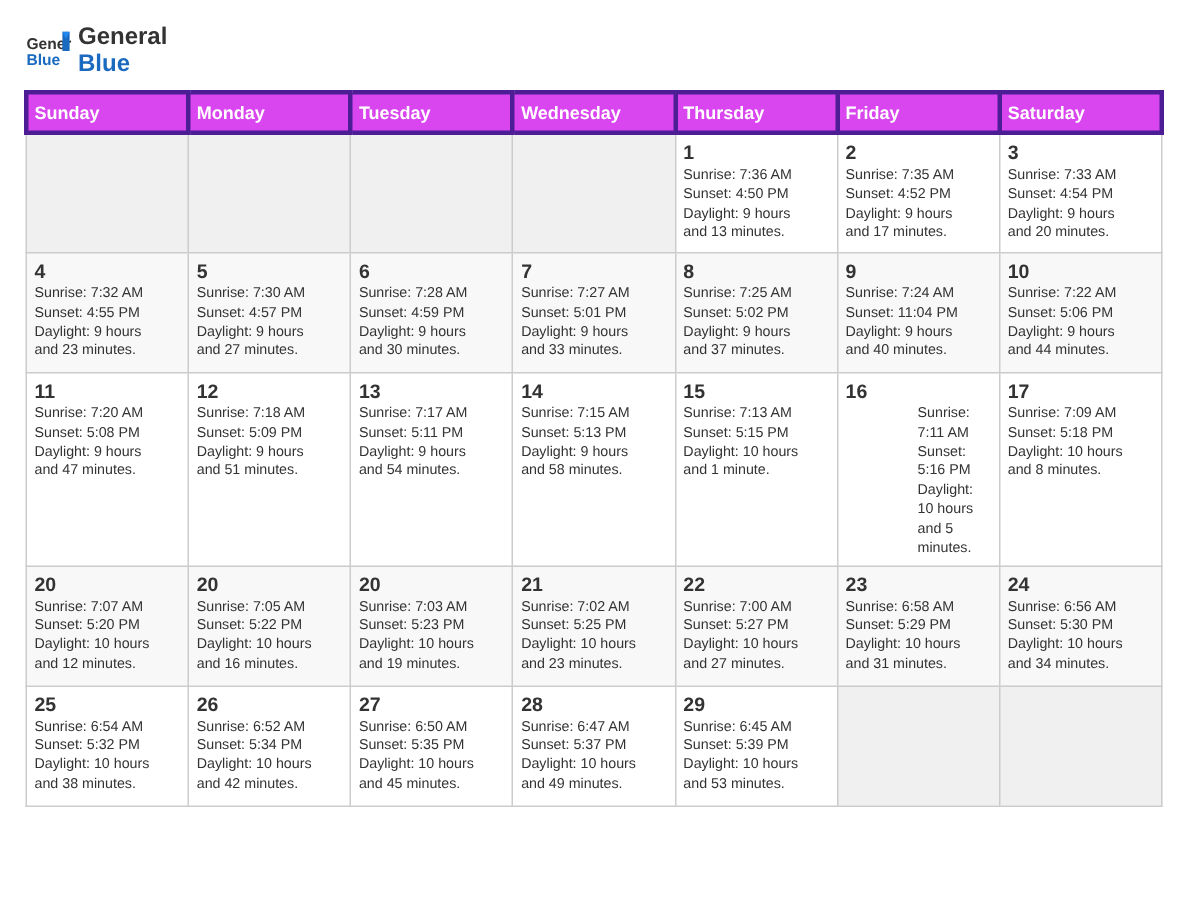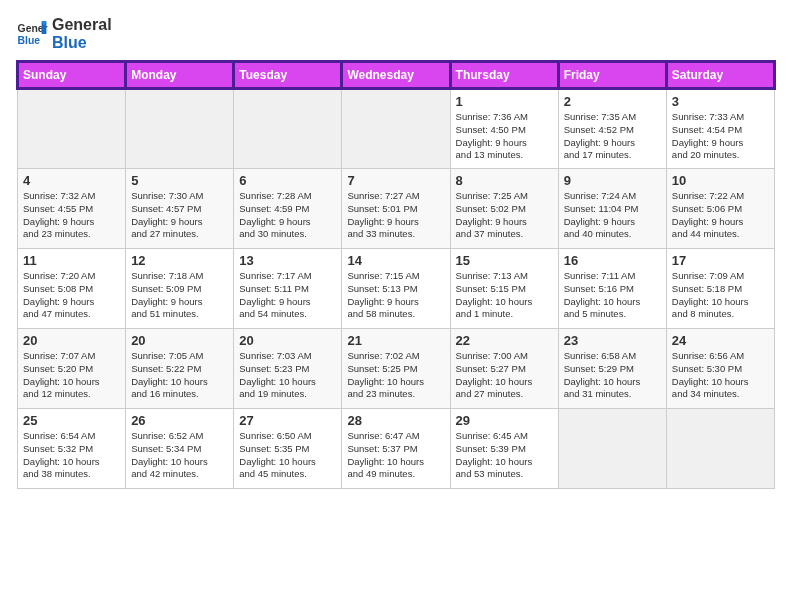--- a/index.html
+++ b/index.html
@@ -218,21 +218,21 @@
         </td>
         <td>
           <span class="day-num">15</span>
           <div class="cell-text" style="white-space: pre-line;">Sunrise: 7:13 AM
 Sunset: 5:15 PM
 Daylight: 10 hours
 and 1 minute.</div>
         </td>
         <td>
           <span class="day-num">16</span>
-          <div class="cell-text" style="white-space: pre-line;">Sunrise: 7:11 AM
+          <div class="cell-text" style="white-space: pre-line; margin-left: 48px;">Sunrise: 7:11 AM
 Sunset: 5:16 PM
 Daylight: 10 hours
 and 5 minutes.</div>
         </td>
         <td>
           <span class="day-num">17</span>
           <div class="cell-text" style="white-space: pre-line;">Sunrise: 7:09 AM
 Sunset: 5:18 PM
 Daylight: 10 hours
 and 8 minutes.</div>

